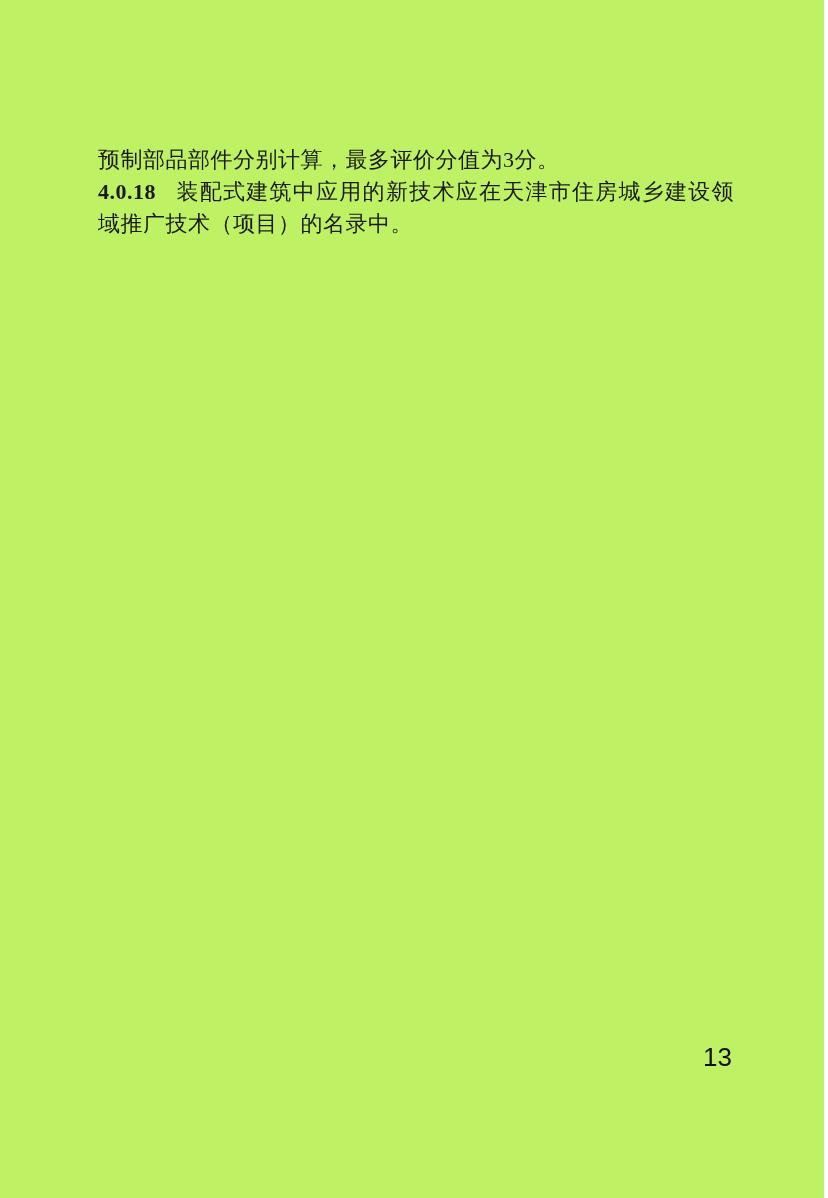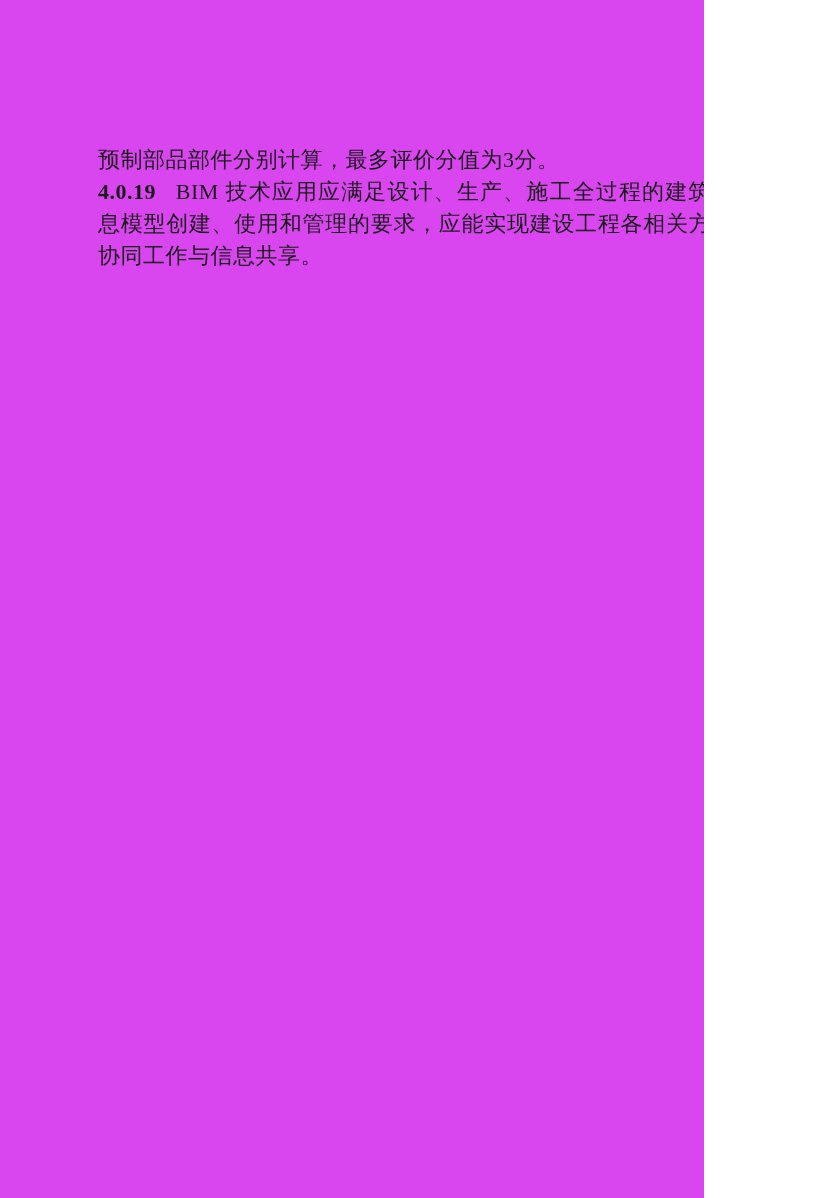--- a/index.html
+++ b/index.html
@@ -2,23 +2,23 @@
 <html><head>
 <meta charset="utf-8">
 <style>
   html, body {
     margin: 0;
     padding: 0;
     background: #ffffff;
   }
   .page {
     position: relative;
-    width: 704px;
+    width: 824px;
     height: 1198px;
-    background: #d946ef;
+    background: #bef264;
     overflow: hidden;
     font-family: "Liberation Serif", "DejaVu Serif", serif;
     color: #1a1a1a;
   }
   .text-block {
     position: absolute;
     left: 98px;
     top: 144px;
     width: 636px;
   }
@@ -50,20 +50,20 @@
 </style>
 </head>
 <body>
 
 <div class="page">
 
   <div class="text-block">
 
     <p class="para"><span>预制部品部件分别计算，最多评价分值为3分。</span></p>
 
+    <p class="para"><span class="clause-number">4.0.18</span><span>装配式建筑中应用的新技术应在天津市住房城乡建设领域推广技术（项目）的名录中。</span></p>
 
-    <p class="para"><span class="clause-number">4.0.19</span><span>BIM 技术应用应满足设计、生产、施工全过程的建筑信息模型创建、使用和管理的要求，应能实现建设工程各相关方的协同工作与信息共享。</span></p>
 
   </div>
 
   <div class="footer-page-number">13</div>
 
 </div>
 
 </body></html>

